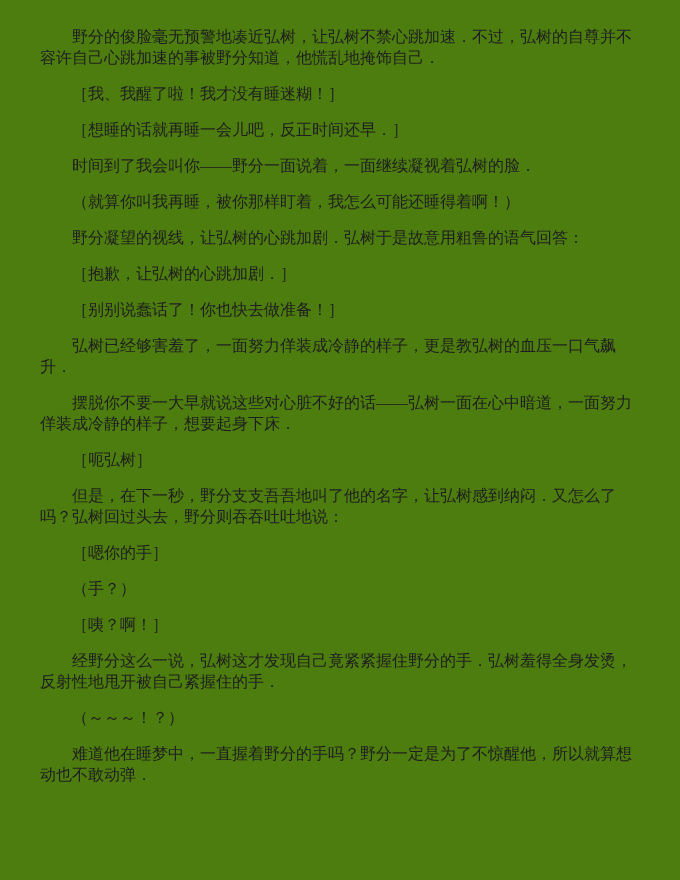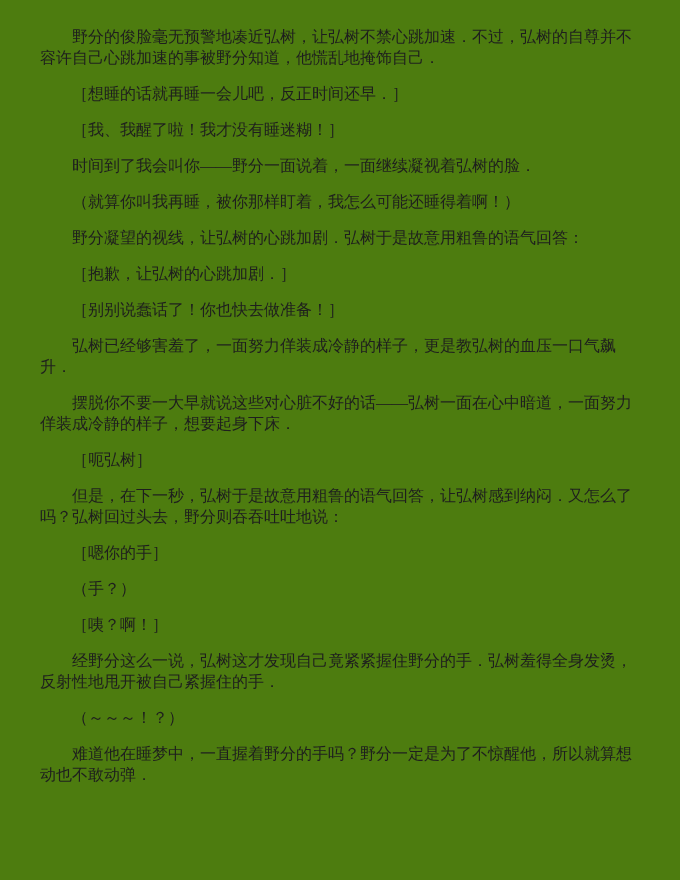--- a/index.html
+++ b/index.html
@@ -34,31 +34,31 @@
     overflow-wrap: normal;
     -webkit-font-smoothing: antialiased;
   }
 </style>
 </head>
 <body>
 
 <div class="page">
   <div class="text-block">
     <p>野分的俊脸毫无预警地凑近弘树，让弘树不禁心跳加速．不过，弘树的自尊并不容许自己心跳加速的事被野分知道，他慌乱地掩饰自己．</p>
+    <p>［我、我醒了啦！我才没有睡迷糊！］</p>
     <p>［想睡的话就再睡一会儿吧，反正时间还早．］</p>
-    <p>［我、我醒了啦！我才没有睡迷糊！］</p>
     <p>时间到了我会叫你——野分一面说着，一面继续凝视着弘树的脸．</p>
     <p>（就算你叫我再睡，被你那样盯着，我怎么可能还睡得着啊！）</p>
     <p>野分凝望的视线，让弘树的心跳加剧．弘树于是故意用粗鲁的语气回答：</p>
     <p>［抱歉，让弘树的心跳加剧．］</p>
     <p>［别别说蠢话了！你也快去做准备！］</p>
     <p>弘树已经够害羞了，一面努力佯装成冷静的样子，更是教弘树的血压一口气飙升．</p>
     <p>摆脱你不要一大早就说这些对心脏不好的话——弘树一面在心中暗道，一面努力佯装成冷静的样子，想要起身下床．</p>
     <p>［呃弘树］</p>
-    <p>但是，在下一秒，弘树于是故意用粗鲁的语气回答，让弘树感到纳闷．又怎么了吗？弘树回过头去，野分则吞吞吐吐地说：</p>
+    <p>但是，在下一秒，野分支支吾吾地叫了他的名字，让弘树感到纳闷．又怎么了吗？弘树回过头去，野分则吞吞吐吐地说：</p>
     <p>［嗯你的手］</p>
     <p>（手？）</p>
     <p>［咦？啊！］</p>
     <p>经野分这么一说，弘树这才发现自己竟紧紧握住野分的手．弘树羞得全身发烫，反射性地甩开被自己紧握住的手．</p>
     <p>（～～～！？）</p>
     <p>难道他在睡梦中，一直握着野分的手吗？野分一定是为了不惊醒他，所以就算想动也不敢动弹．</p>
   </div>
 </div>
 
 </body></html>

